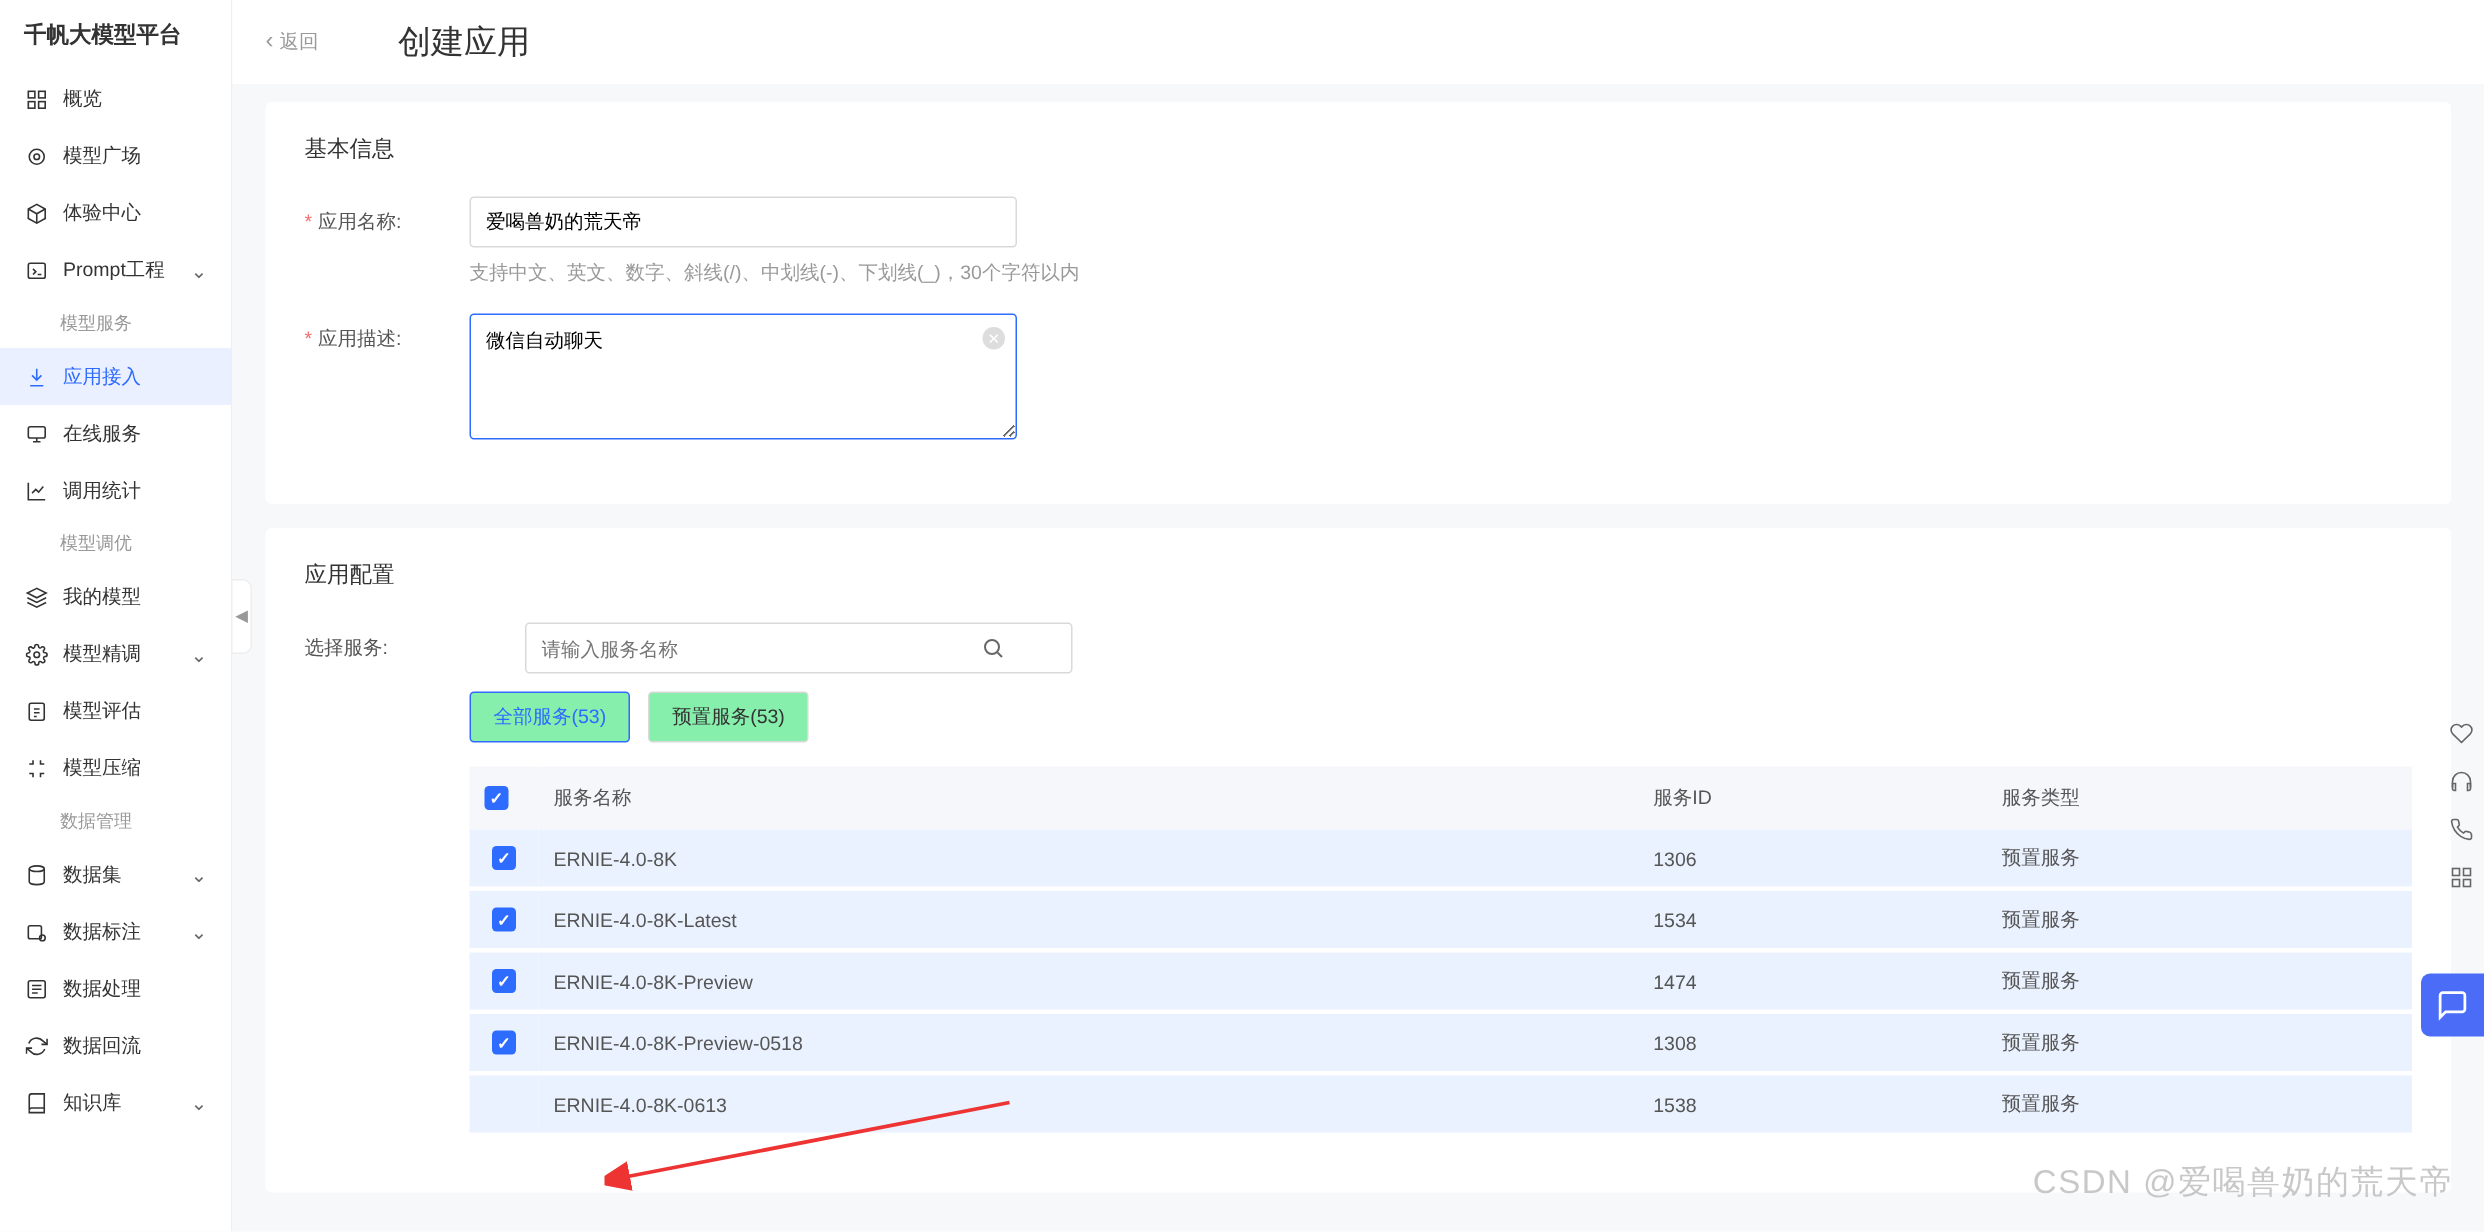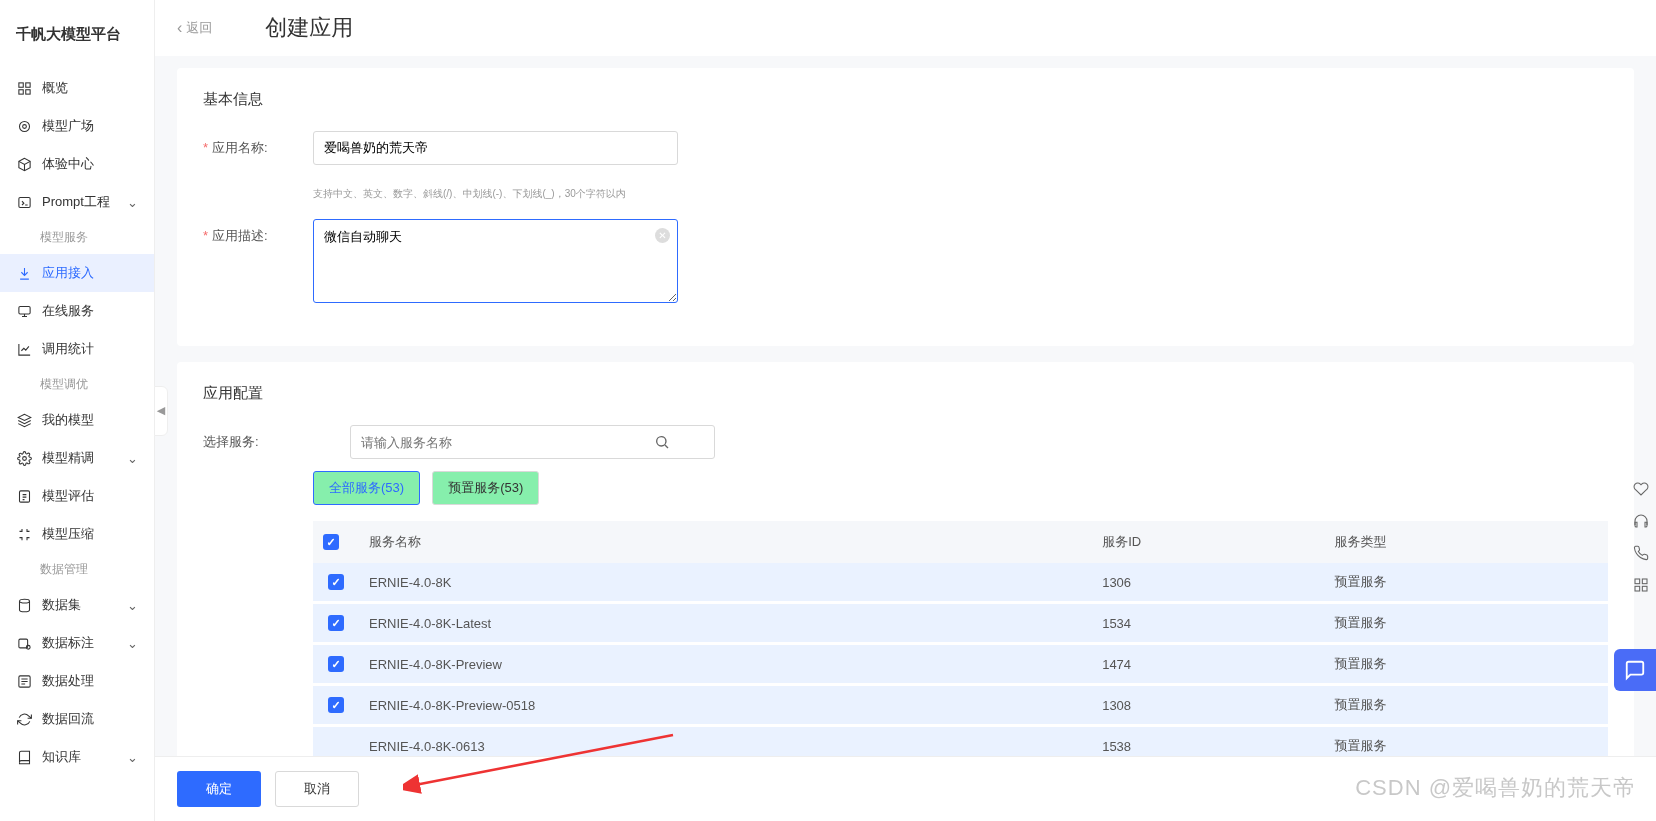--- a/index.html
+++ b/index.html
@@ -1,21 +1,21 @@
 <!DOCTYPE html>
 <html><head>
 <meta charset="utf-8">
 <style>
 * { margin: 0; padding: 0; box-sizing: border-box; }
 body { font-family: -apple-system, BlinkMacSystemFont, "Segoe UI", sans-serif; font-size: 13px; color: #333; background: #fff; overflow: hidden; }
 .app { display: flex; width: 1656px; height: 821px; position: relative; }
 .sidebar { width: 155px; border-right: 1px solid #eee; overflow-y: auto; flex-shrink: 0; background: #fff; }
 .sidebar::-webkit-scrollbar { width: 6px; }
 .sidebar::-webkit-scrollbar-thumb { background: #ddd; border-radius: 3px; }
-.logo { font-weight: 700; font-size: 15px; padding: 25px 16px; }
+.logo { font-weight: 700; font-size: 15px; padding: 14px 16px; }
 .nav-item { display: flex; align-items: center; padding: 10px 16px; cursor: pointer; color: #333; }
 .nav-item.active { background: #eaf0ff; color: #2e6bff; }
 .nav-item .icon { width: 16px; height: 16px; margin-right: 10px; display: inline-flex; align-items: center; justify-content: center; }
 .nav-item .chev { margin-left: auto; color: #666; }
 .nav-section { font-size: 12px; color: #999; padding: 8px 16px; margin-left: 24px; }
 .content-wrap { flex: 1; display: flex; flex-direction: column; background: #f7f8fa; min-width: 0; position: relative; }
 .breadcrumb { display: flex; align-items: center; padding: 13px 22px; background: #fff; font-size: 14px; gap: 39px; }
 .breadcrumb .back { color: #999; cursor: pointer; font-size: 13px; margin-right: 14px; display: flex; align-items: center; }
 .breadcrumb .back::before { content: "‹"; margin-right: 4px; font-size: 16px; }
 .breadcrumb .title { font-size: 22px; font-weight: 500; }
@@ -23,21 +23,21 @@
 .card { background: #fff; border-radius: 4px; padding: 22px 26px; margin-bottom: 16px; }
 .card-title { font-size: 15px; font-weight: 500; margin-bottom: 22px; }
 .form-row { display: flex; margin-bottom: 18px; }
 .form-label { width: 110px; flex-shrink: 0; color: #555; padding-top: 8px; font-size: 13px; }
 .form-label.req::before { content: "*"; color: #f56c6c; margin-right: 4px; }
 .form-field { flex: 0 0 auto; }
 .input { width: 365px; height: 34px; border: 1px solid #d9d9d9; border-radius: 3px; padding: 0 10px; font-size: 13px; outline: none; }
 .textarea-wrap { position: relative; width: 365px; }
 .textarea { width: 365px; height: 84px; border: 1px solid #2e6bff; border-radius: 3px; padding: 8px 28px 8px 10px; font-size: 13px; resize: both; outline: none; font-family: inherit; }
 .clear-btn { position: absolute; right: 8px; top: 9px; width: 15px; height: 15px; border-radius: 50%; background: #ddd; color: #fff; font-size: 10px; display: flex; align-items: center; justify-content: center; cursor: pointer; }
-.hint { font-size: 10px; color: #999; margin-top: 22px; }
+.hint { font-size: 13px; color: #999; margin-top: 8px; }
 .search-wrap { position: relative; width: 365px; padding-left: 37px; }
 .search-wrap .input { padding-right: 34px; }
 .search-btn { position: absolute; right: 8px; top: 50%; transform: translateY(-50%); color: #666; cursor: pointer; }
 .tabs { display: flex; gap: 12px; margin-top: 12px; }
 .tab { padding: 7px 15px; border: 1px solid #d9d9d9; border-radius: 3px; cursor: pointer; background: #86efac; font-size: 13px; }
 .tab.active { border-color: #2e6bff; color: #2e6bff; }
 .table { width: 100%; border-collapse: collapse; margin-top: 16px; }
 .table thead th { background: #f5f7fa; text-align: left; font-weight: 400; color: #555; padding: 12px 10px; font-size: 13px; }
 .table tbody tr { background: #eaf2ff; }
 .table tbody tr + tr td { border-top: 3px solid #fff; }
@@ -318,24 +318,20 @@
     <td>1538</td>
     <td>预置服务</td>
                   </tr>
                 </tbody>
             </table>
           </div>
         </div>
       </div>
     </div>
 
-    <div class="footer">
-      <button class="btn btn-primary">确定</button>
-      <button class="btn btn-default">取消</button>
-    </div>
 
     <svg class="arrow-annot" style="left:248px; bottom:12px;" width="280" height="80" viewBox="0 0 280 80">
       <defs>
           <marker id="ah" markerWidth="10" markerHeight="8" refX="2" refY="4" orient="auto">
             <polygon points="0 0, 10 4, 0 8" fill="#e33"></polygon>
           </marker>
         </defs>
       <line x1="270" y1="6" x2="12" y2="56" stroke="#e33" stroke-width="2.5" marker-end="url(#ah)"></line>
     </svg>
   </div>

